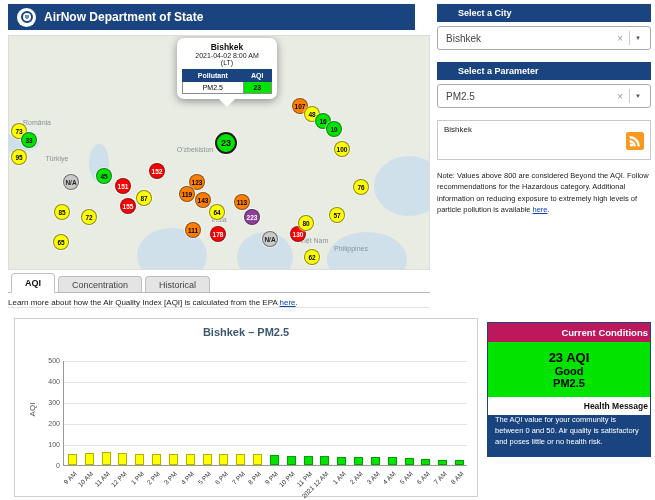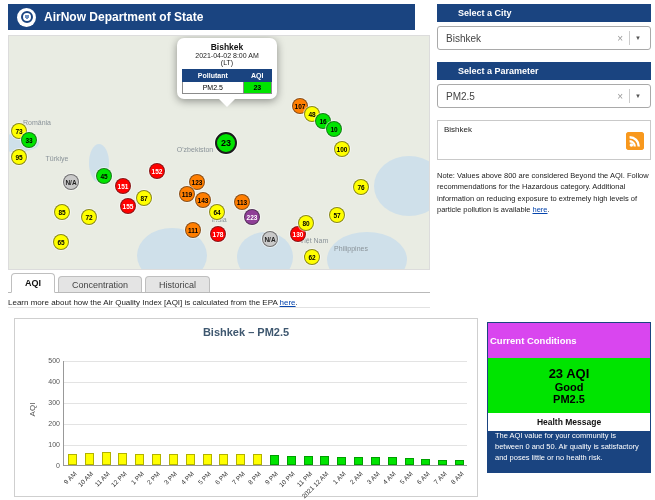--- a/index.html
+++ b/index.html
@@ -56,28 +56,28 @@
   .gridline{position:absolute;left:0;width:100%;height:1px;background:#e3e3e3}
   .ytick{position:absolute;right:100%;margin-right:4px;font-size:7px;color:#555;white-space:nowrap}
   .ylab{position:absolute;left:-38px;top:44px;transform:rotate(-90deg);font-size:8px;color:#555}
   .bar{position:absolute;bottom:0;border:1px solid rgba(0,0,0,.3)}
   .bar.yellow{background:#ffff00}.bar.green{background:#00e400}
   .xanchor{position:absolute;width:0;height:0}
   .xlab{position:absolute;right:0;top:0;transform:rotate(-45deg);transform-origin:top right;font-size:6.5px;color:#333;white-space:nowrap}
 
   
   .conditions{position:absolute;left:487px;top:322px;width:164px;border:1px solid #1a4480;background:#fff}
-  .cond-head{background:#d946ef;color:#fff;text-align:left;font-weight:bold;font-size:9.5px;padding:12px 2px}
+  .cond-head{background:#be185d;color:#fff;text-align:right;font-weight:bold;font-size:9.5px;padding:4px 2px}
   .observed{text-align:center;padding:3px 2px 4px;color:#111}
   .observed .ob-label{font-size:8px;font-weight:bold}
   .observed .ob-when{font-size:9px;font-weight:bold}
   .aqi-box{background:#00e400;text-align:center;padding:8px 4px;color:#000}
   .aqi-box .num{font-size:13px;font-weight:bold}
   .aqi-box .cat,.aqi-box .par{font-size:11px;font-weight:bold}
-  .health-title{text-align:center;font-weight:bold;font-size:8.5px;color:#111;padding:4px 2px}
+  .health-title{text-align:right;font-weight:bold;font-size:8.5px;color:#111;padding:4px 2px}
   .health-text{background:#1a4480;color:#fff;font-size:7.5px;line-height:1.45;padding:0 7px 8px}
 </style>
 </head>
 <body>
 
 <header class="app-header">
   <span class="seal">
       <i></i>
     </span>
   <span class="app-title">AirNow Department of State</span>

